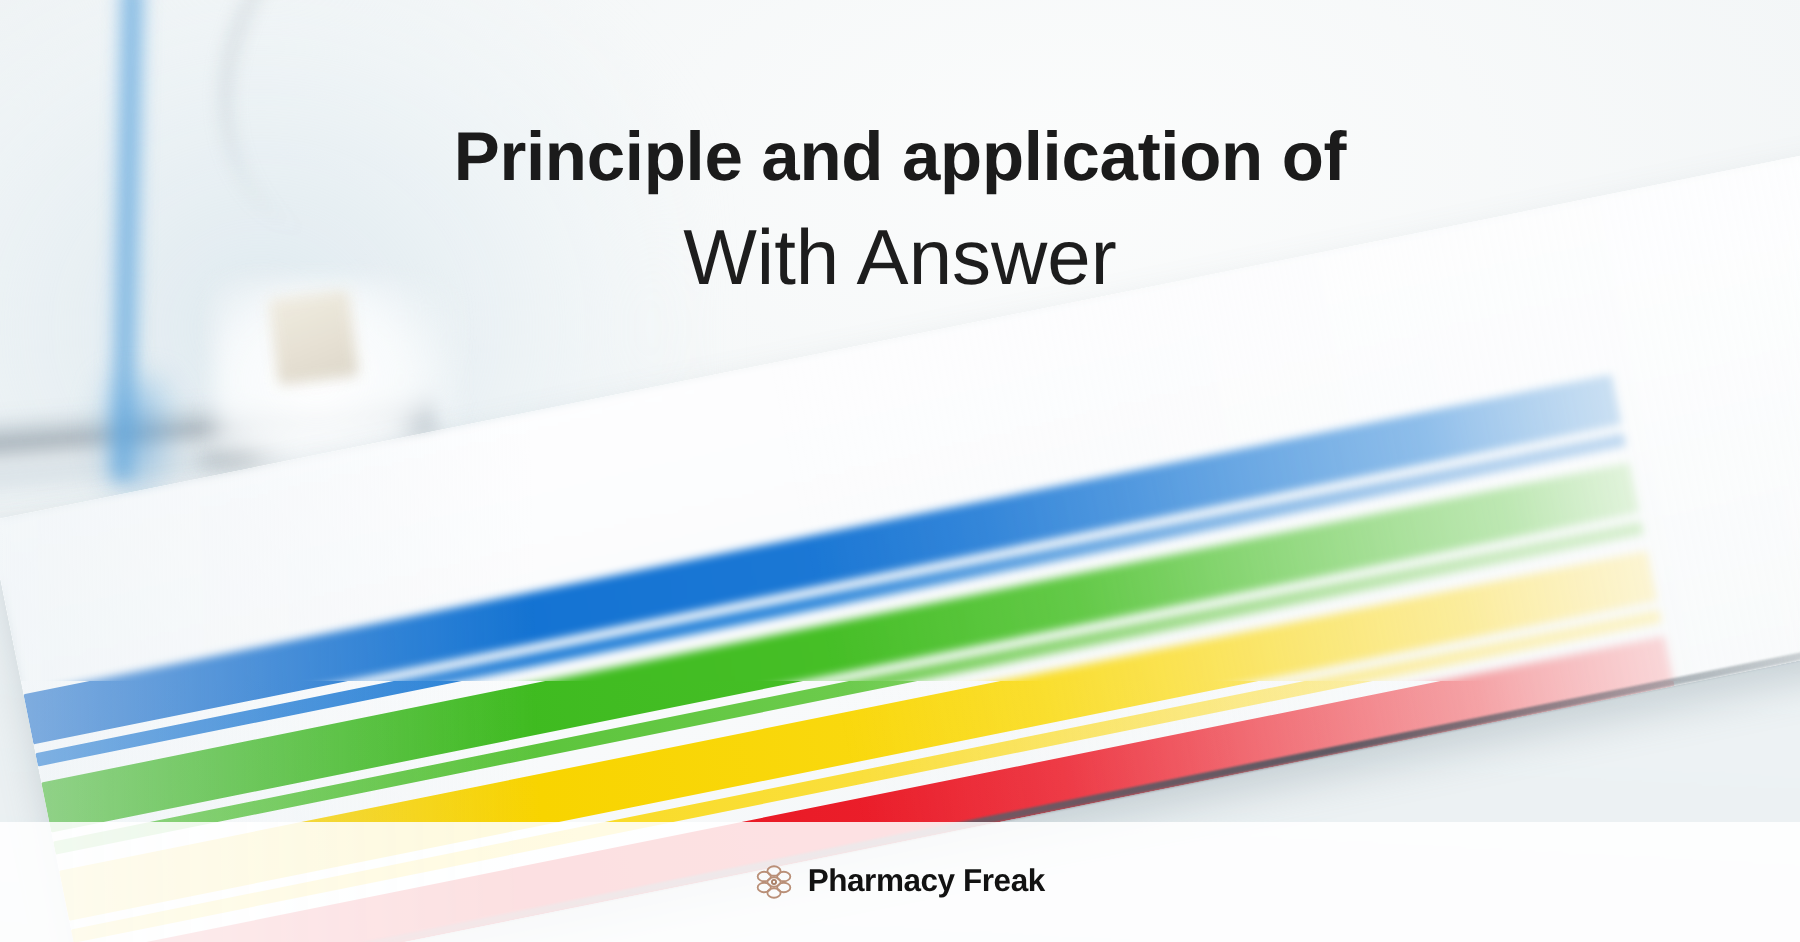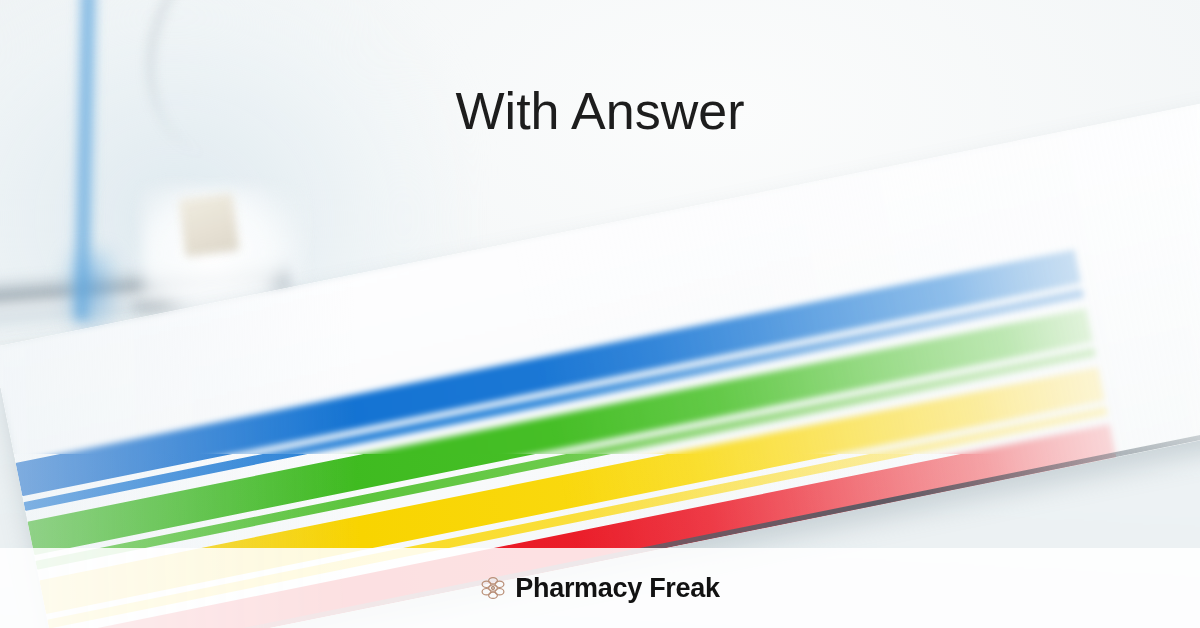--- a/index.html
+++ b/index.html
@@ -270,21 +270,21 @@
     display: flex;
     align-items: center;
     gap: 9px;
   }
   .logo-mark {
     width: 26px; height: 26px;
     display: block;
     flex: 0 0 auto;
   }
   .logo-text {
-    font-size: 27px;
+    font-size: 21px;
     font-weight: 700;
     color: #121212;
     letter-spacing: -0.3px;
     white-space: nowrap;
     text-align: right;
   }
 </style>
 </head>
 <body>
 
@@ -320,20 +320,21 @@
         <div class="band thin b-red-t" style="top:336px; width:1080px;"></div>
 
         <div class="blurveil"></div>
         <div class="dof"></div>
       </div>
       <div class="card-edge"></div>
     </div>
   </div>
 
   <div class="title-block">
+    <span class="title-line">Principle and application of</span>
     <span class="subtitle">With Answer</span>
   </div>
 
   <div class="footer">
     <div class="logo">
       <svg class="logo-mark" viewBox="0 0 32 32">
         <g fill="none" stroke="#b98f77" stroke-width="1.5">
           <ellipse cx="16" cy="7" rx="5.4" ry="3.9"></ellipse>
           <ellipse cx="8" cy="11.5" rx="5.4" ry="3.9"></ellipse>
           <ellipse cx="24" cy="11.5" rx="5.4" ry="3.9"></ellipse>

